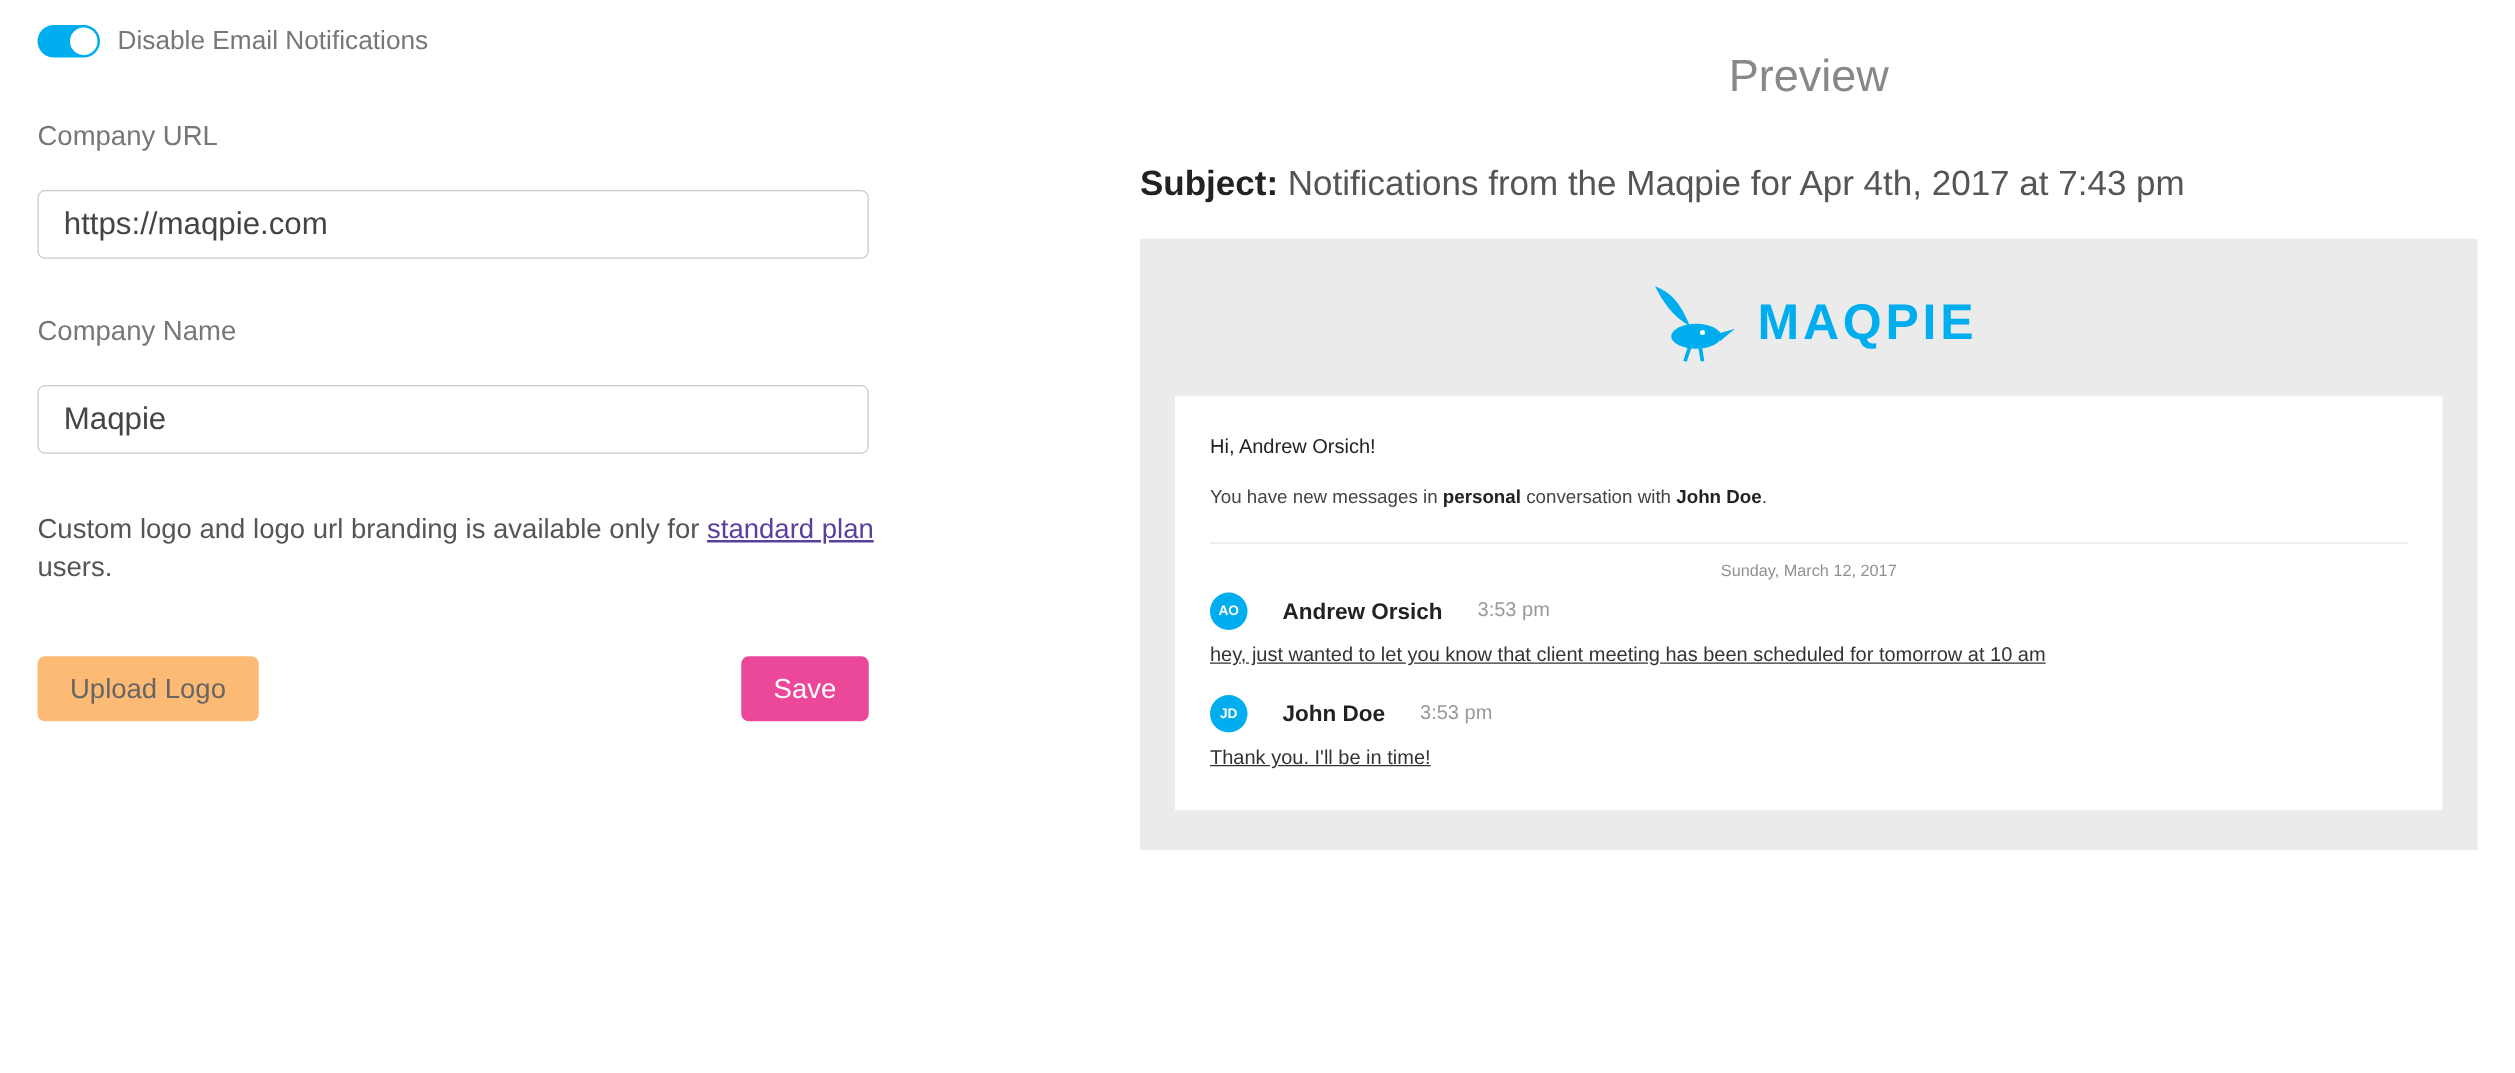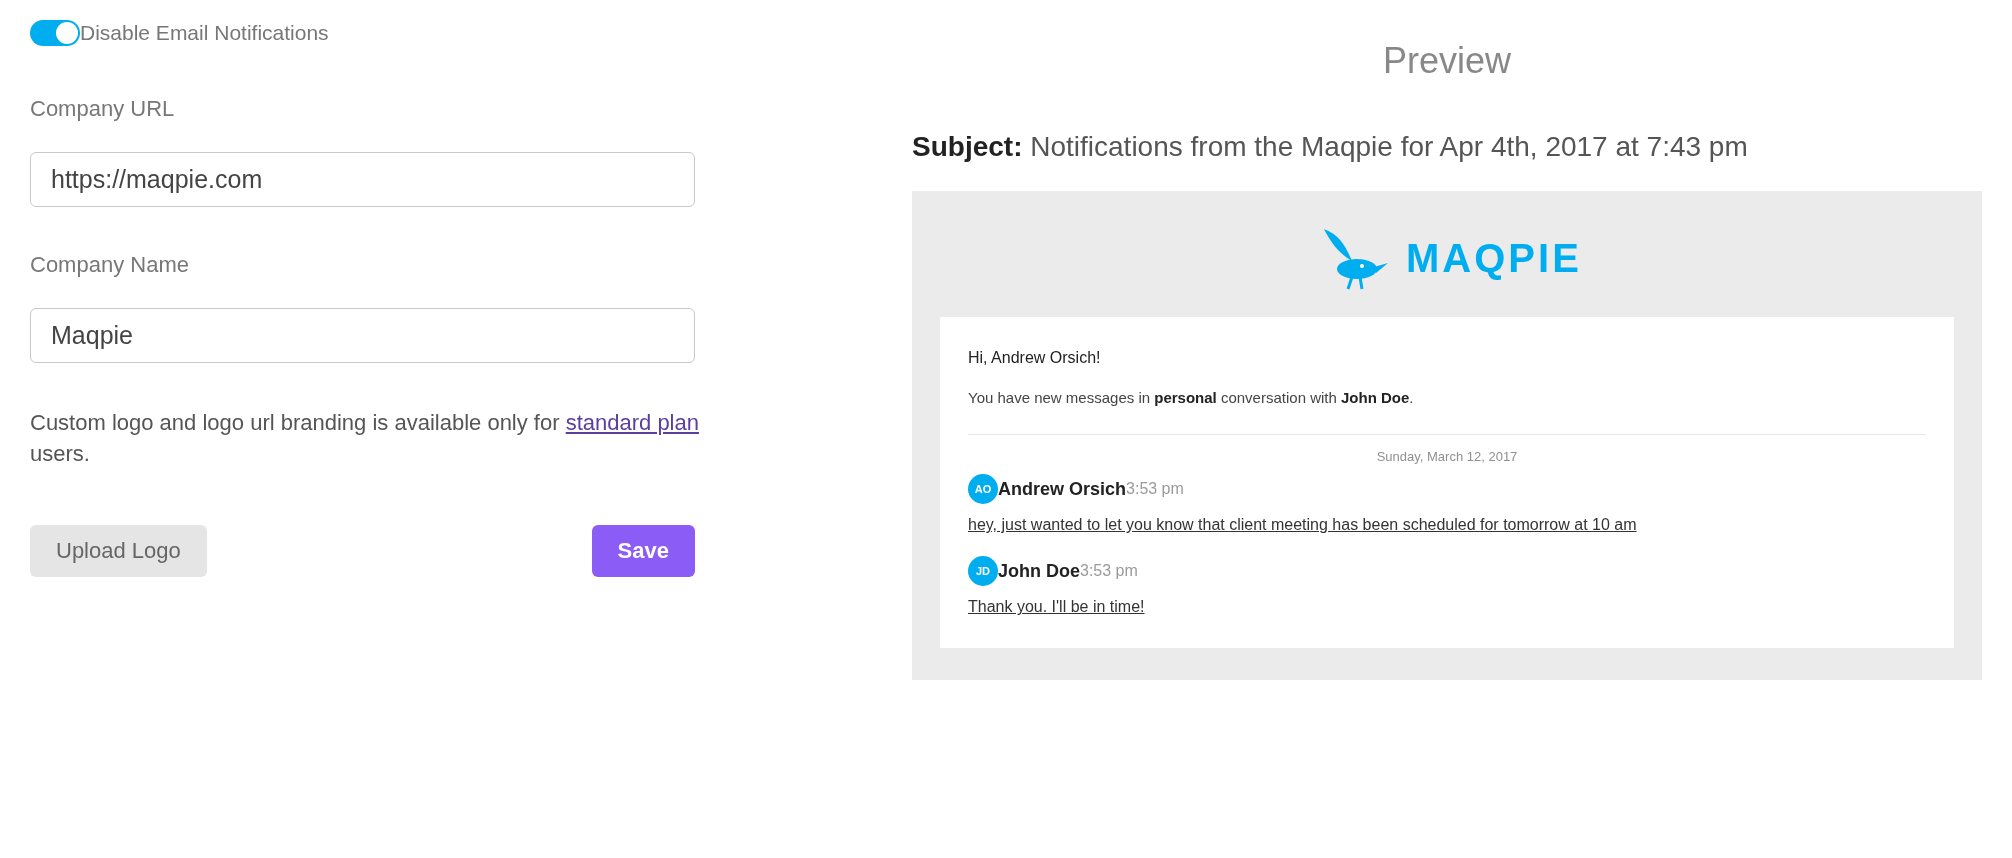--- a/index.html
+++ b/index.html
@@ -21,20 +21,21 @@
     flex: 0 0 700px;
   }
   .right-panel {
     flex: 1;
     padding-left: 22px;
   }
   
   .toggle-row {
     display: flex;
     align-items: center;
+    gap: 14px;
     margin-bottom: 50px;
   }
   .toggle {
     width: 50px;
     height: 26px;
     background: #00aeef;
     border-radius: 13px;
     position: relative;
     cursor: pointer;
   }
@@ -88,27 +89,26 @@
     align-items: center;
   }
   .btn {
     border: none;
     border-radius: 6px;
     padding: 13px 26px;
     font-size: 22px;
     cursor: pointer;
   }
   .btn-secondary {
-    background: #e5e5e5;
+    background: #fdba74;
     color: #666;
   }
   .btn-primary {
-    background: #8b5cf6;
+    background: #ec4899;
     color: #fff;
-    font-weight: bold;
   }
   
   .preview-title {
     text-align: center;
     color: #888;
     font-size: 36px;
     font-weight: 400;
     margin: 20px 0 45px;
   }
   .subject-line {
@@ -160,21 +160,21 @@
   }
   .date-label {
     text-align: center;
     color: #909090;
     font-size: 13px;
     margin-bottom: 10px;
   }
   .msg-row {
     display: flex;
     align-items: center;
-    gap: 0;
+    gap: 28px;
     margin-bottom: 18px;
   }
   .avatar {
     width: 30px;
     height: 30px;
     border-radius: 50%;
     background: #00aeef;
     color: #fff;
     font-size: 11px;
     font-weight: 600;

